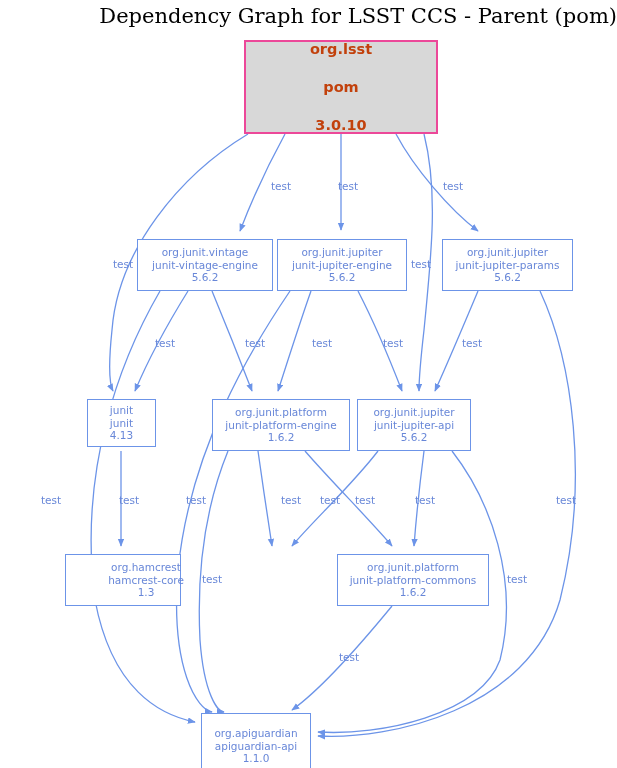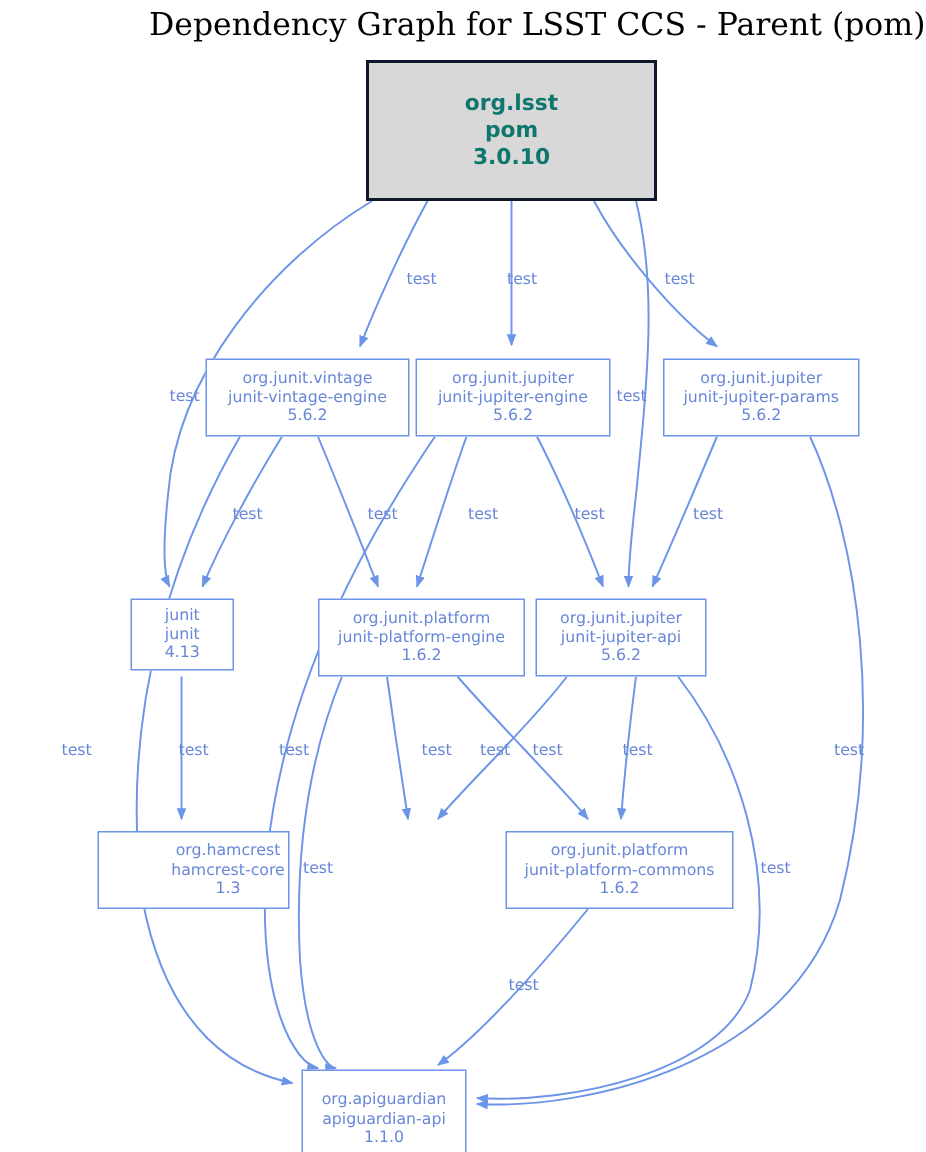--- a/index.html
+++ b/index.html
@@ -44,26 +44,27 @@
     text-align: center;
     line-height: 1.18;
   }
   .node.dep {
     border: 1.4px solid #6c94e8;
     background: #ffffff;
     color: #6887d8;
     font-size: 10.5px;
   }
   .node.root {
-    border: 2px solid #0f172a;
+    border: 2px solid #ec4899;
     background: #d8d8d8;
-    color: #0f766e;
+    color: #c2410c;
     font-size: 14.5px;
     font-weight: bold;
     line-height: 1.26;
+    gap: 20px;
   }
   .node .ln { display: block; white-space: nowrap; }
   .edge-label {
     position: absolute;
     font-size: 10.5px;
     color: #6887d8;
     white-space: nowrap;
     font-family: "DejaVu Sans", sans-serif;
   }
 </style>
@@ -161,21 +162,21 @@
     <span class="ln">junit-platform-engine</span>
     <span class="ln">1.6.2</span>
   </div>
 
   <div class="node dep" style="left:357px; top:399px; width:114px; height:52px;">
     <span class="ln">org.junit.jupiter</span>
     <span class="ln">junit-jupiter-api</span>
     <span class="ln">5.6.2</span>
   </div>
 
-  <div class="node dep" style="left:65px; top:554px; width:128px; height:52px;padding-left:46px;">
+  <div class="node dep" style="left:65px; top:554px; width:116px; height:52px;padding-left:46px;">
     <span class="ln">org.hamcrest</span>
     <span class="ln">hamcrest-core</span>
     <span class="ln">1.3</span>
   </div>
 
 
   <div class="node dep" style="left:337px; top:554px; width:152px; height:52px;">
     <span class="ln">org.junit.platform</span>
     <span class="ln">junit-platform-commons</span>
     <span class="ln">1.6.2</span>

